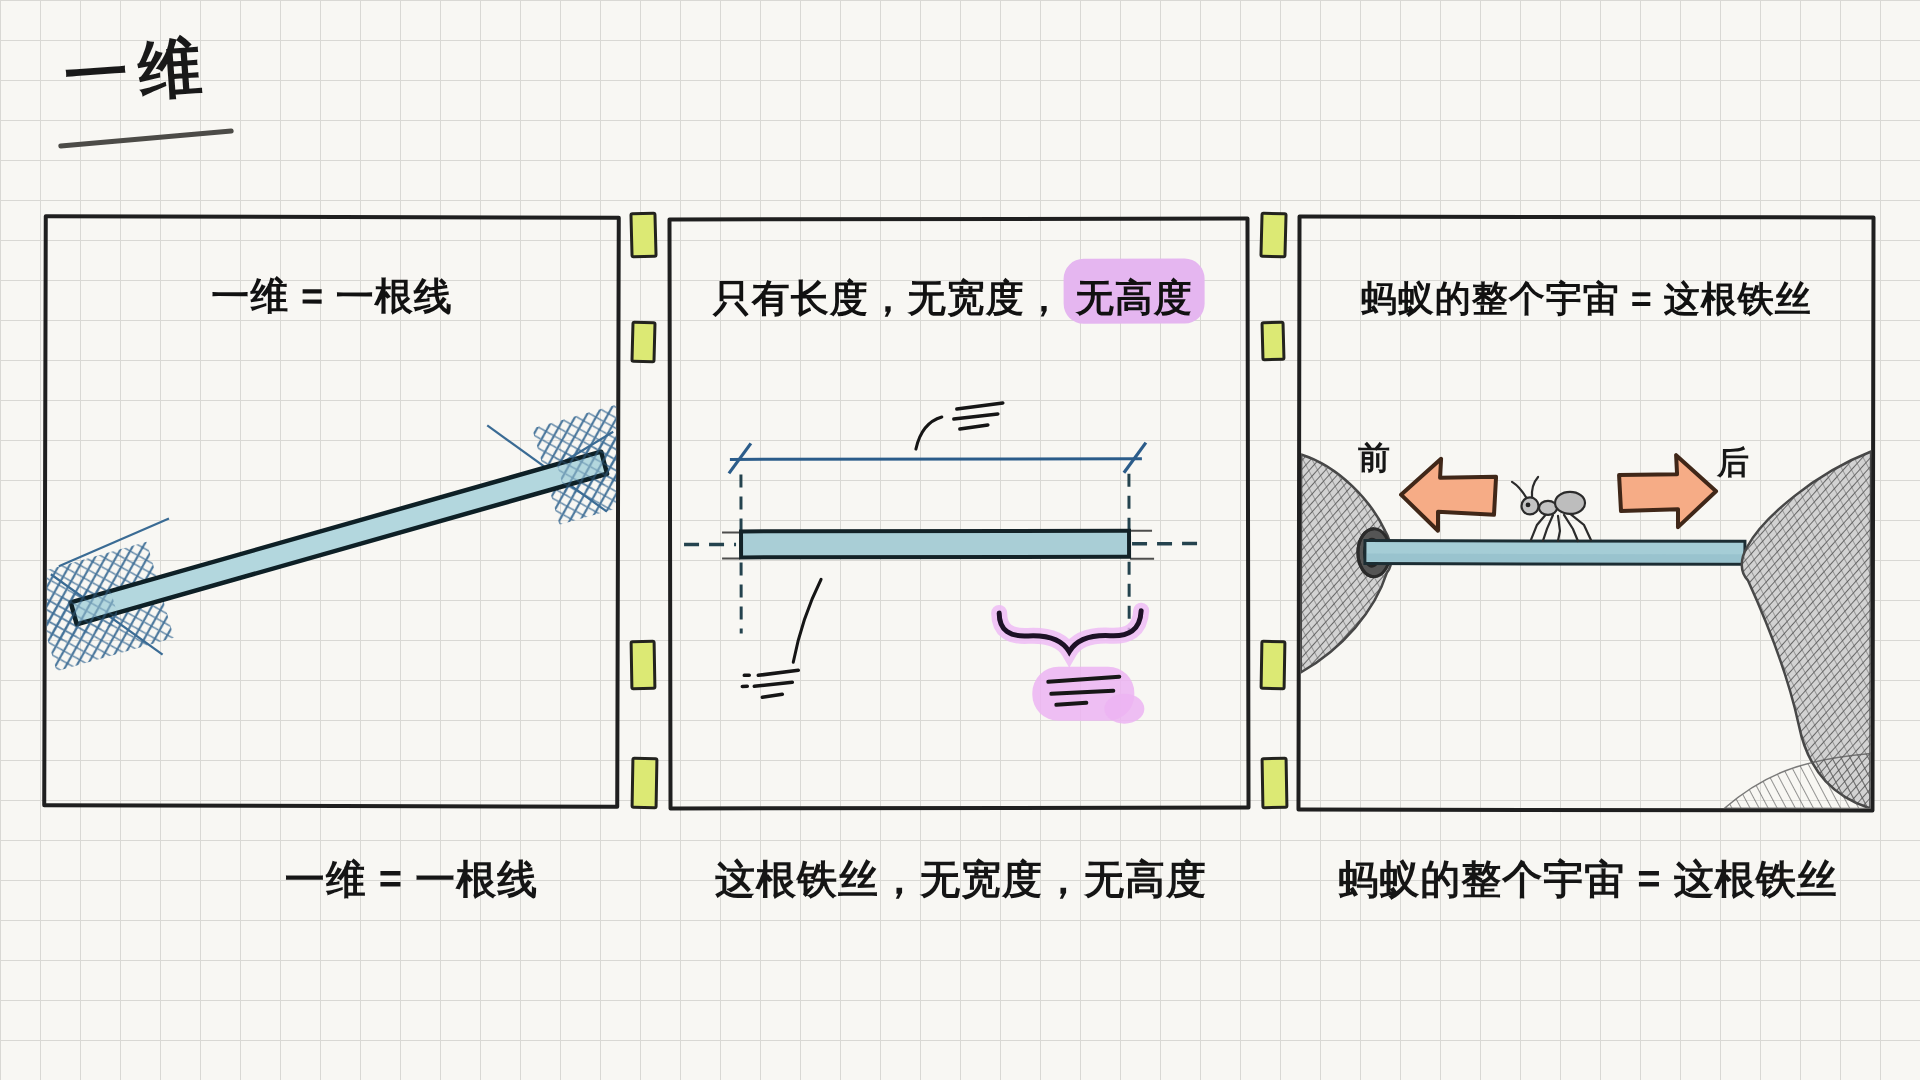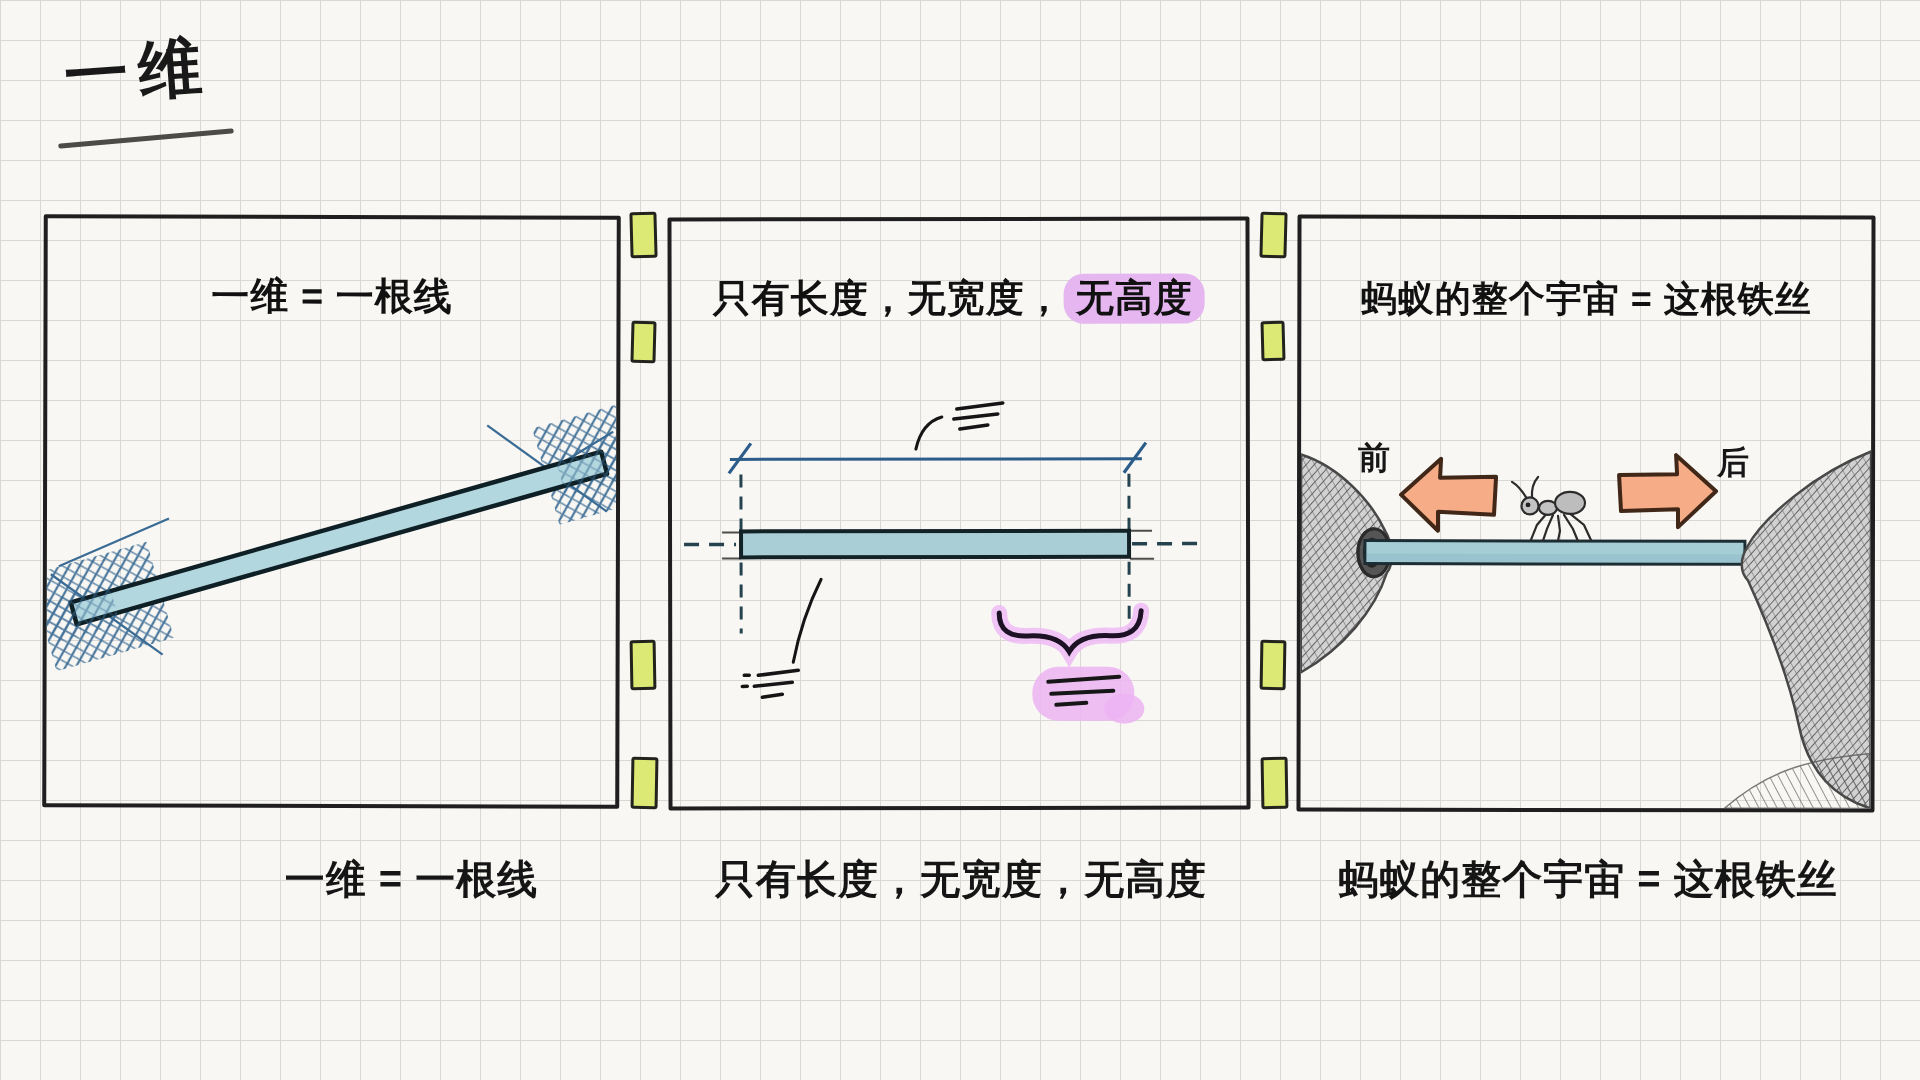--- a/index.html
+++ b/index.html
@@ -31,21 +31,21 @@
   #panel1{left:43px;top:215px;width:577px;height:593px;transform:rotate(.15deg);}
   #panel2{left:668px;top:217px;width:582px;height:593px;transform:rotate(-.1deg);}
   #panel3{left:1297px;top:215px;width:578px;height:597px;transform:rotate(.1deg);}
   .panel h2{
     position:absolute;left:0;right:0;top:52px;margin:0;
     text-align:center;font-size:38px;font-weight:bold;color:#111;
     letter-spacing:1px;z-index:3;
   }
   #panel3 h2{font-size:36px;top:56px;}
   .hl-pill{
-    background:#e5b6f0;border-radius:20px;padding:3px 12px 5px 12px;
+    background:#e5b6f0;border-radius:20px;padding:18px 12px 5px 12px;
   }
   .panel svg{position:absolute;left:0;top:0;z-index:1;}
   .dir-label{
     position:absolute;font-size:32px;font-weight:bold;color:#161616;z-index:4;
   }
   #label-front{left:57px;top:218px;}
   #label-back{left:416px;top:222px;}
   .tape{
     position:absolute;background:#dce974;border:3px solid #23231e;
     border-radius:3px;box-sizing:border-box;z-index:5;
@@ -205,16 +205,16 @@
   <div class="tape" style="left:630px;top:212px;width:27px;height:46px;transform:rotate(-1.5deg);"></div>
   <div class="tape" style="left:631px;top:321px;width:25px;height:42px;transform:rotate(1.5deg);"></div>
   <div class="tape" style="left:630px;top:640px;width:26px;height:50px;transform:rotate(-1deg);"></div>
   <div class="tape" style="left:631px;top:757px;width:27px;height:52px;transform:rotate(1deg);"></div>
   <div class="tape" style="left:1260px;top:212px;width:27px;height:46px;transform:rotate(1.5deg);"></div>
   <div class="tape" style="left:1261px;top:321px;width:24px;height:40px;transform:rotate(-1.5deg);"></div>
   <div class="tape" style="left:1260px;top:640px;width:26px;height:50px;transform:rotate(1deg);"></div>
   <div class="tape" style="left:1261px;top:757px;width:27px;height:52px;transform:rotate(-1deg);"></div>
 
   <div class="caption" id="caption1">一维 = 一根线</div>
-  <div class="caption" id="caption2">只有长度，无宽度，无高度</div>
+  <div class="caption" id="caption2">这根铁丝，无宽度，无高度</div>
   <div class="caption" id="caption3">蚂蚁的整个宇宙 = 这根铁丝</div>
 
 </div>
 
 </body></html>

